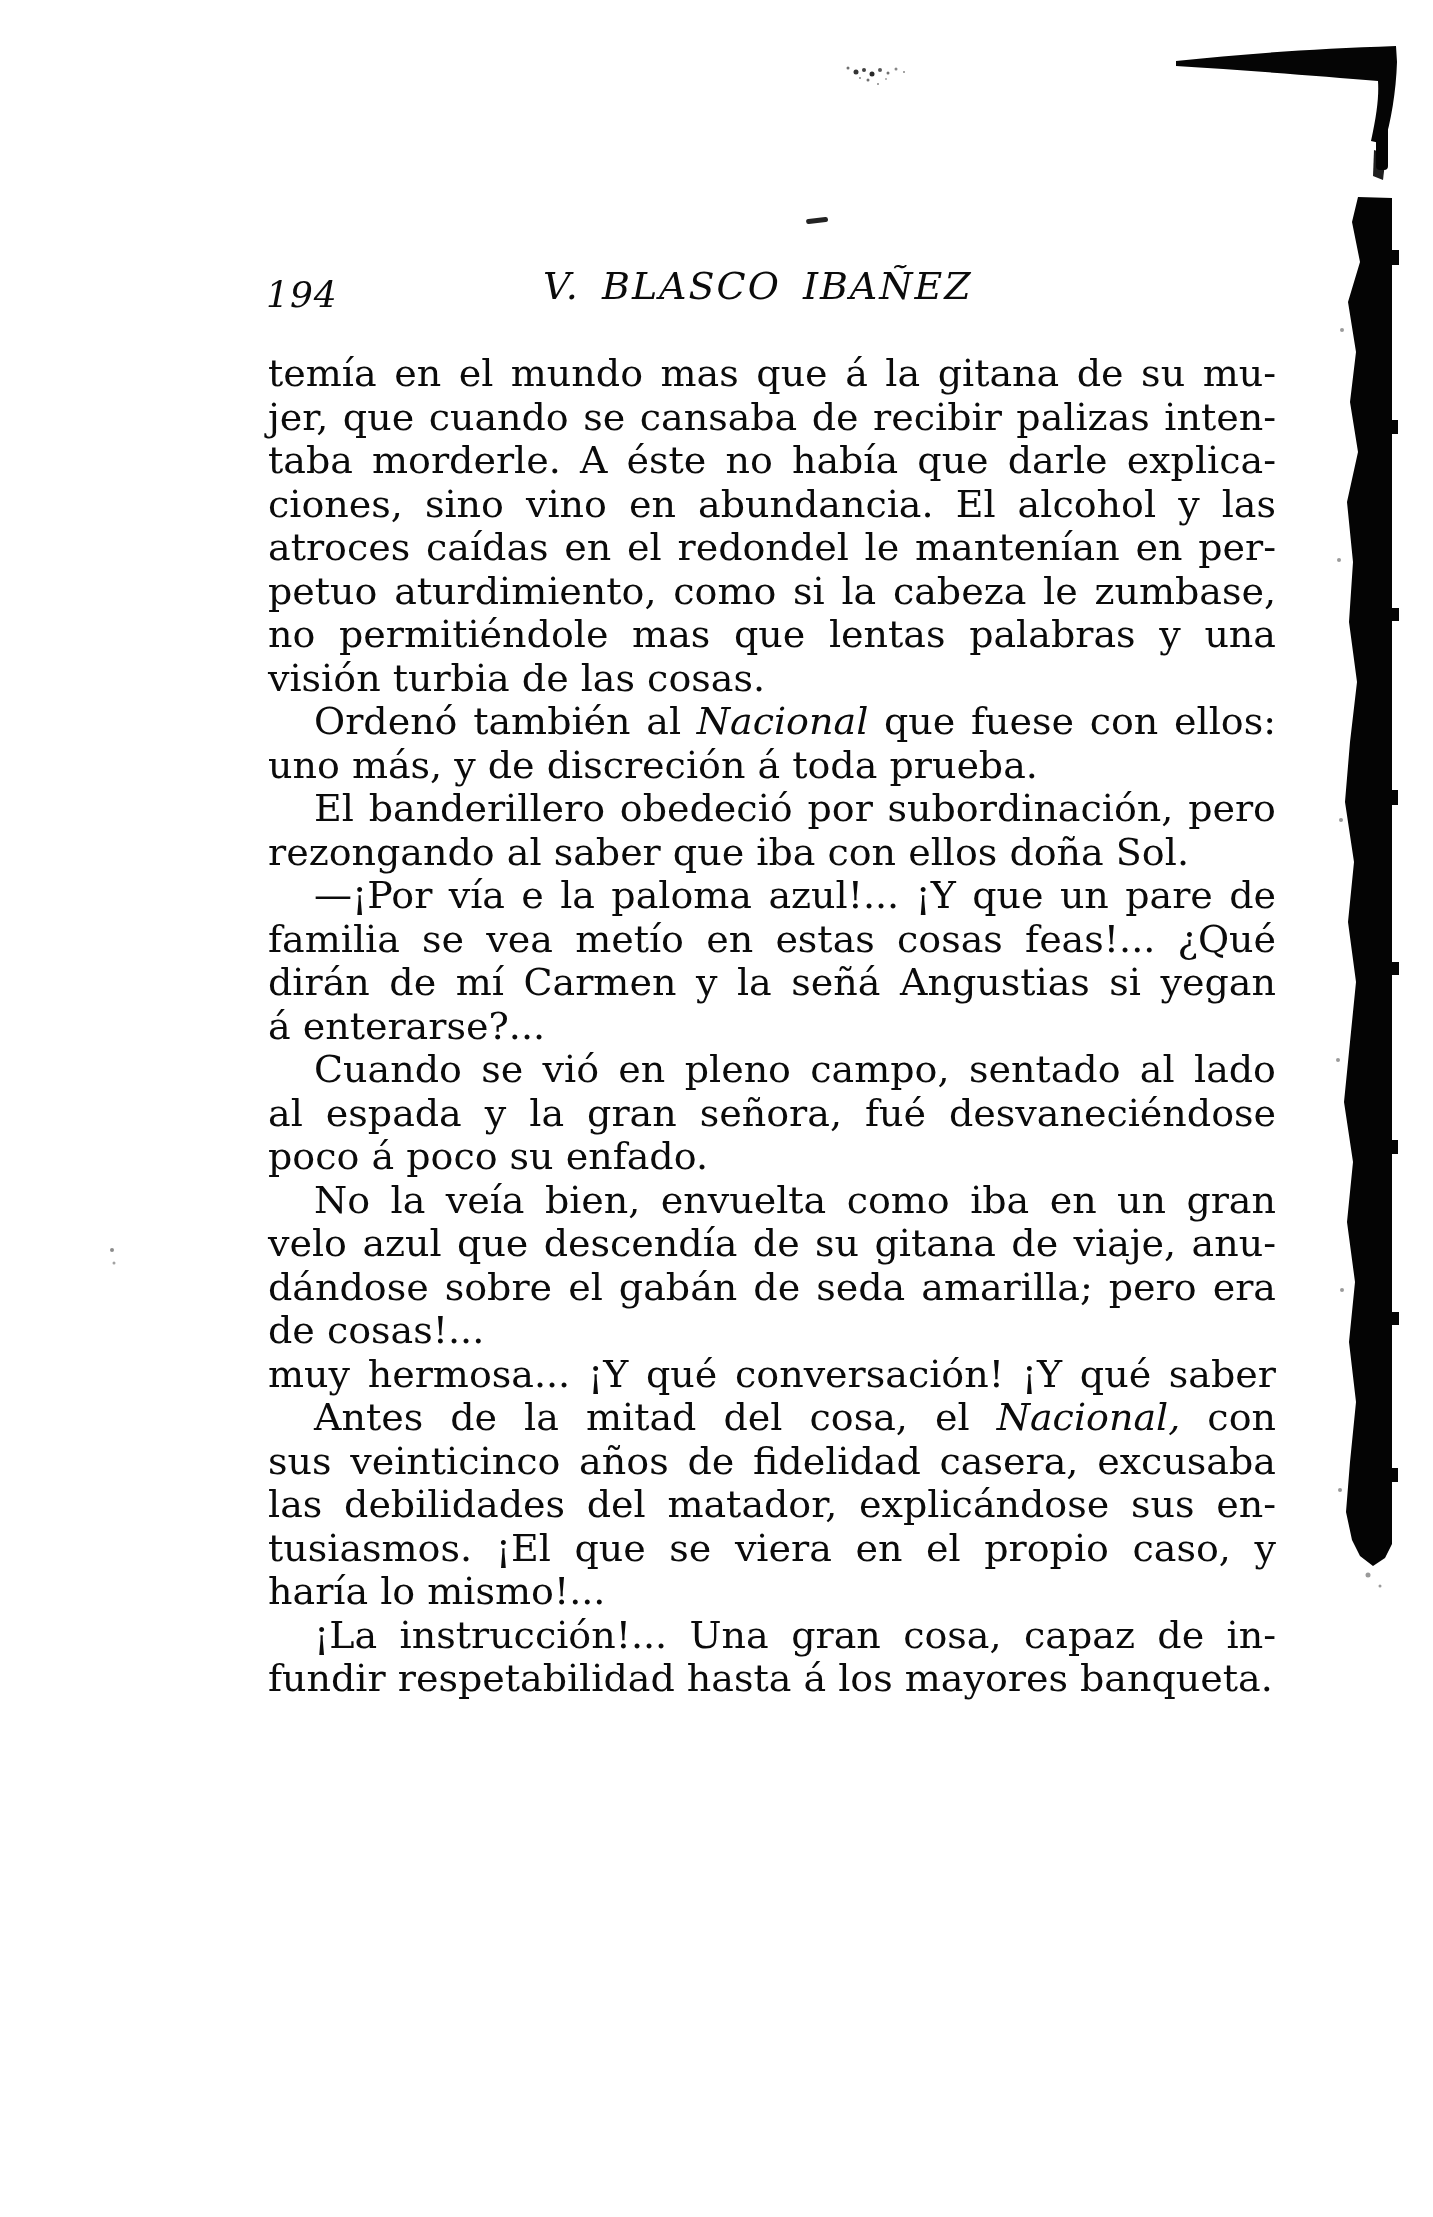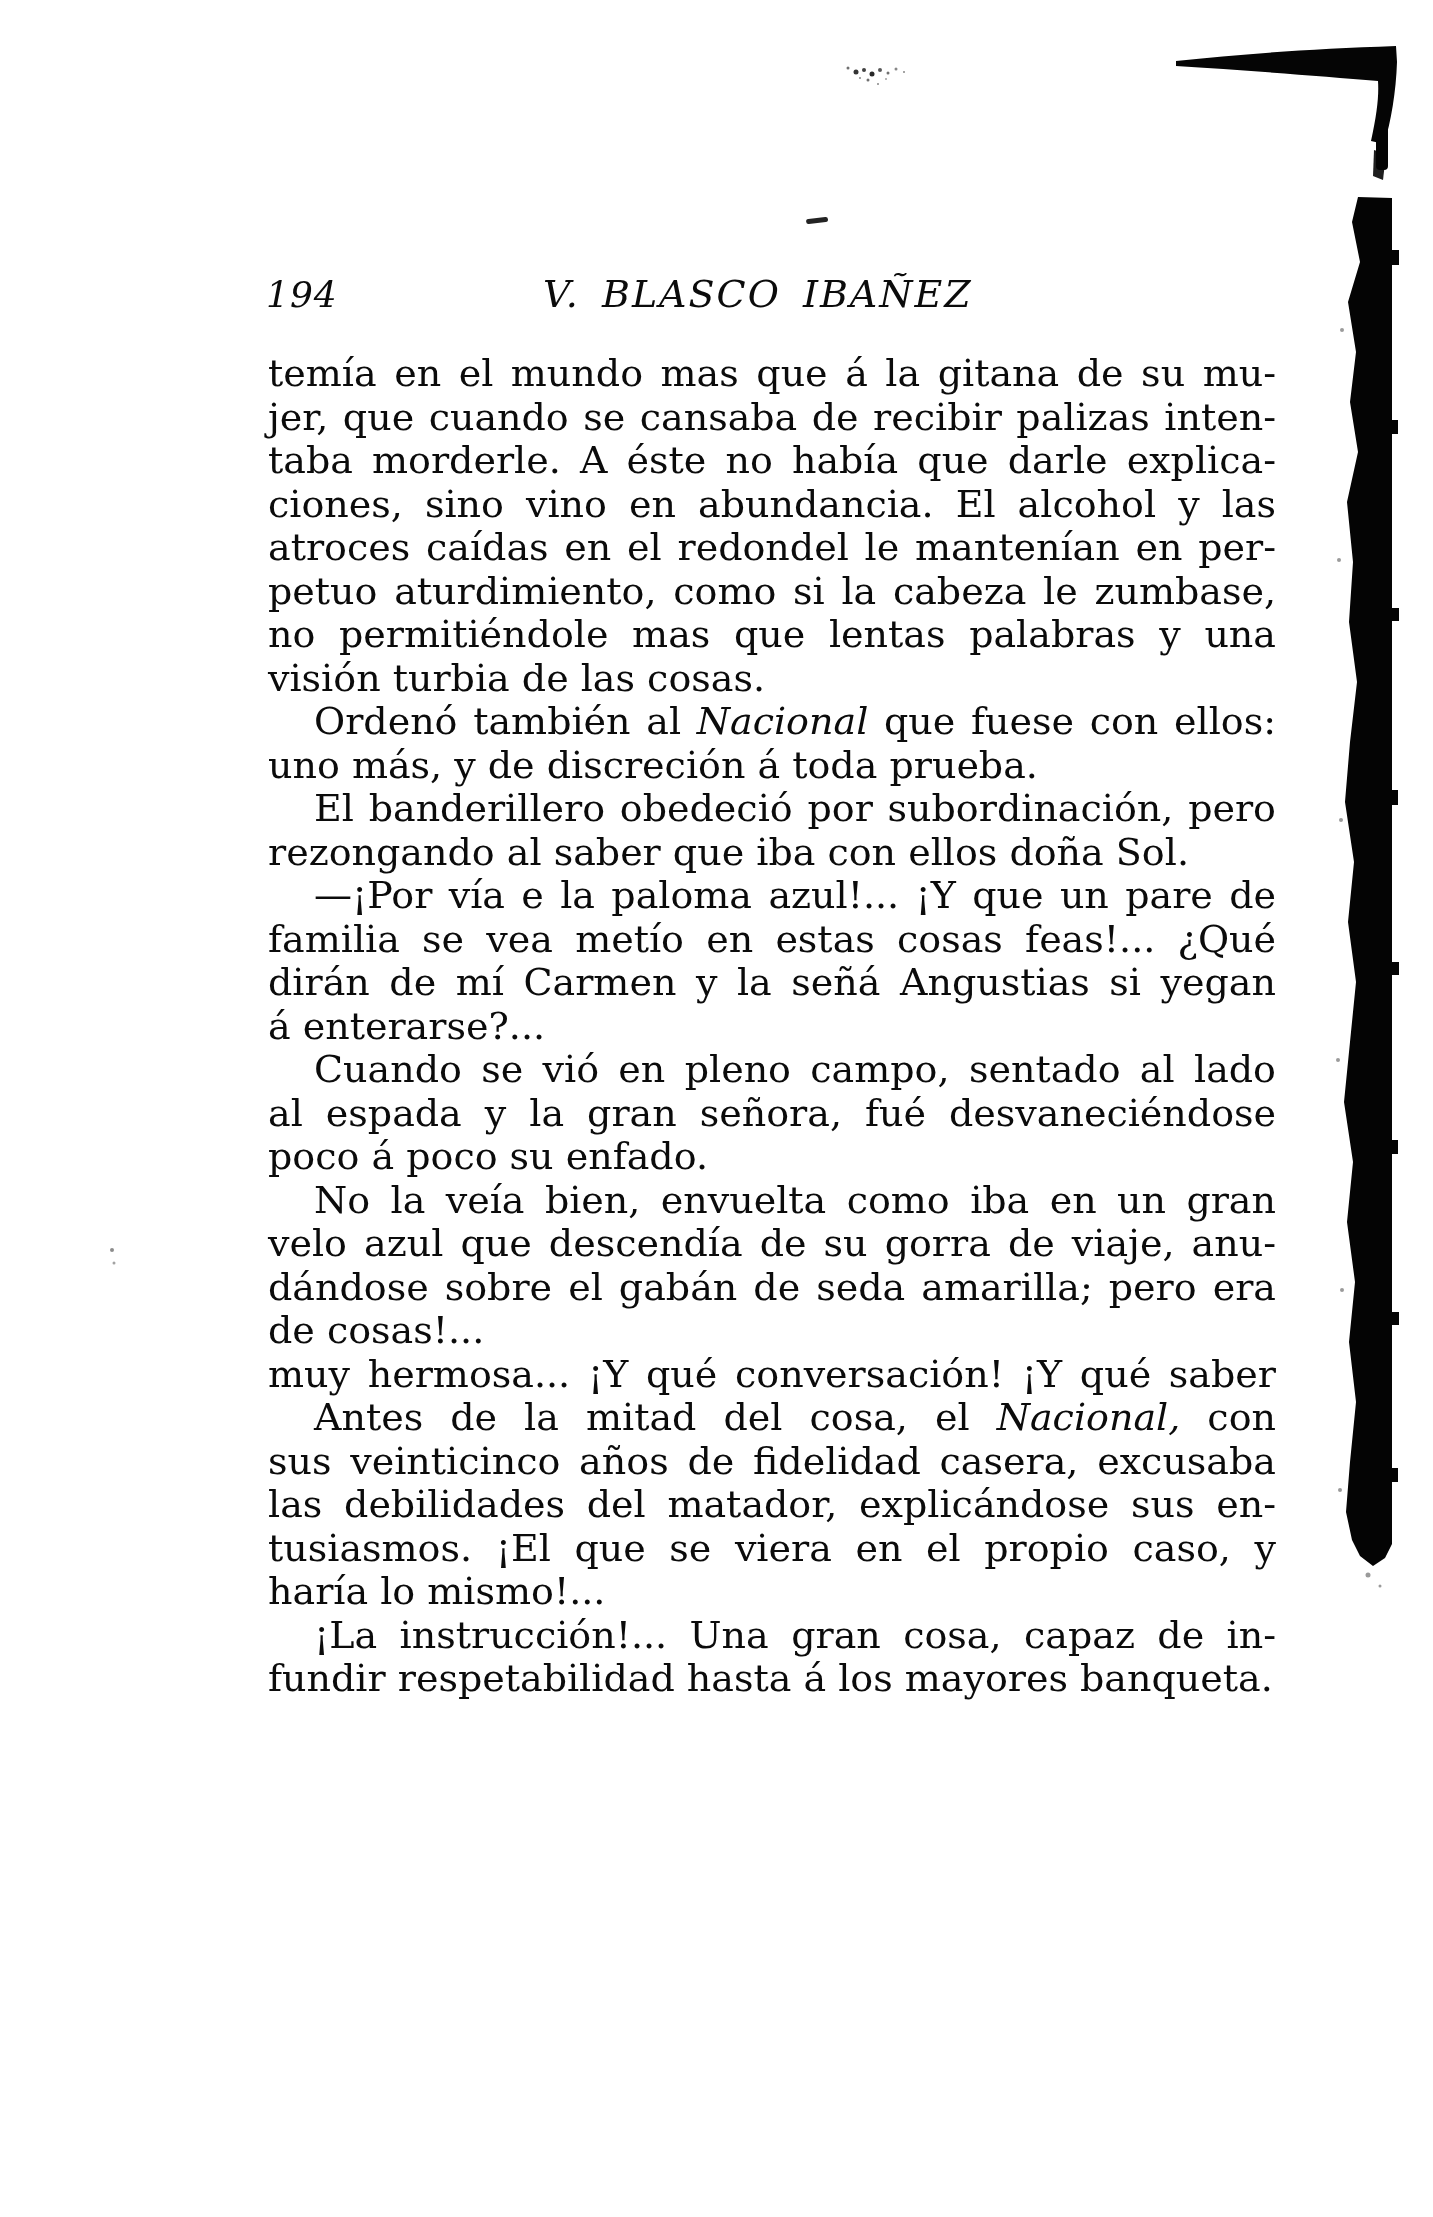--- a/index.html
+++ b/index.html
@@ -9,21 +9,21 @@
     background:#ffffff;
     overflow:hidden;
     font-family:"DejaVu Serif","Liberation Serif",serif;
     color:#0b0b0b;
   }
   .page-number {
     position:absolute; left:266px; top:274px;
     font-size:36px; font-style:italic; letter-spacing:1px;
   }
   .running-title {
-    position:absolute; left:543px; top:272px;
+    position:absolute; left:543px; top:264px;
     font-size:38px; font-style:italic;
     letter-spacing:2px; word-spacing:8px; white-space:nowrap;
   }
   .body-text {
     position:absolute; left:268px; top:352px; width:1008px;
     font-size:38px; line-height:43.5px;
     text-rendering:optimizeLegibility;
   }
   .body-text .line { text-align:justify; text-align-last:justify; }
   .body-text .line.last { text-align-last:left; }
@@ -53,21 +53,21 @@
       <div class="line indent"><span>El banderillero obedeció por subordinación, pero</span></div>
       <div class="line last"><span>rezongando al saber que iba con ellos doña Sol.</span></div>
       <div class="line indent"><span>—¡Por vía e la paloma azul!... ¡Y que un pare de</span></div>
       <div class="line"><span>familia se vea metío en estas cosas feas!... ¿Qué</span></div>
       <div class="line"><span>dirán de mí Carmen y la señá Angustias si yegan</span></div>
       <div class="line last"><span>á enterarse?...</span></div>
       <div class="line indent"><span>Cuando se vió en pleno campo, sentado al lado</span></div>
       <div class="line"><span>al espada y la gran señora, fué desvaneciéndose</span></div>
       <div class="line last"><span>poco á poco su enfado.</span></div>
       <div class="line indent"><span>No la veía bien, envuelta como iba en un gran</span></div>
-      <div class="line"><span>velo azul que descendía de su gorra de viaje, anu-</span></div>
+      <div class="line"><span>velo azul que descendía de su gitana de viaje, anu-</span></div>
       <div class="line"><span>dándose sobre el gabán de seda amarilla; pero era</span></div>
       <div class="line last"><span>de cosas!...</span></div>
       <div class="line"><span>muy hermosa... ¡Y qué conversación! ¡Y qué saber</span></div>
       <div class="line indent"><span>Antes de la mitad del cosa, el </span><i>Nacional,</i><span> con</span></div>
       <div class="line"><span>sus veinticinco años de fidelidad casera, excusaba</span></div>
       <div class="line"><span>las debilidades del matador, explicándose sus en-</span></div>
       <div class="line"><span>tusiasmos. ¡El que se viera en el propio caso, y</span></div>
       <div class="line last"><span>haría lo mismo!...</span></div>
       <div class="line indent"><span>¡La instrucción!... Una gran cosa, capaz de in-</span></div>
       <div class="line last"><span>fundir respetabilidad hasta á los mayores banqueta.</span></div>

